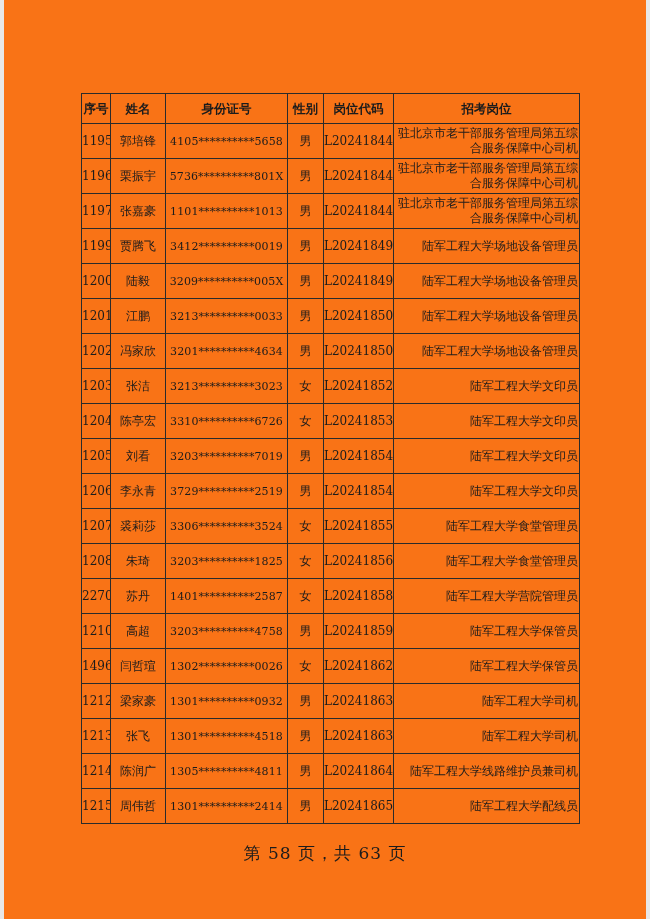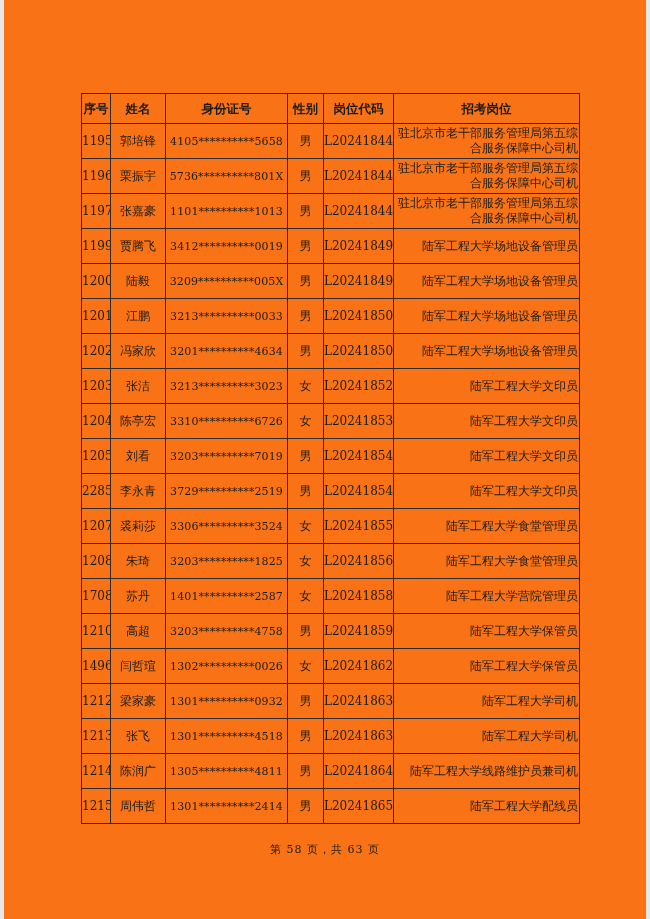--- a/index.html
+++ b/index.html
@@ -41,21 +41,21 @@
   }
   .roster td.cell-id-number{
     font-size:11px;
     letter-spacing:0.1px;
   }
   .footer{
     position:absolute;
     left:0;top:842px;
     width:100%;
     text-align:center;
-    font-size:11px;
+    font-size:17px;
     letter-spacing:1px;
   }
 </style>
 </head>
 <body>
 
 <div class="page">
 
   <table class="roster">
     <colgroup>
@@ -151,21 +151,21 @@
         </tr>
         <tr>
           <td class="cell-index">1205</td>
           <td class="cell-name">刘看</td>
           <td class="cell-id-number">3203**********7019</td>
           <td class="cell-gender">男</td>
           <td class="cell-job-code">L20241854</td>
           <td class="cell-position">陆军工程大学文印员</td>
         </tr>
         <tr>
-          <td class="cell-index">2285</td>
+          <td class="cell-index">1206</td>
           <td class="cell-name">李永青</td>
           <td class="cell-id-number">3729**********2519</td>
           <td class="cell-gender">男</td>
           <td class="cell-job-code">L20241854</td>
           <td class="cell-position">陆军工程大学文印员</td>
         </tr>
         <tr>
           <td class="cell-index">1207</td>
           <td class="cell-name">裘莉莎</td>
           <td class="cell-id-number">3306**********3524</td>
@@ -175,21 +175,21 @@
         </tr>
         <tr>
           <td class="cell-index">1208</td>
           <td class="cell-name">朱琦</td>
           <td class="cell-id-number">3203**********1825</td>
           <td class="cell-gender">女</td>
           <td class="cell-job-code">L20241856</td>
           <td class="cell-position">陆军工程大学食堂管理员</td>
         </tr>
         <tr>
-          <td class="cell-index">1708</td>
+          <td class="cell-index">2270</td>
           <td class="cell-name">苏丹</td>
           <td class="cell-id-number">1401**********2587</td>
           <td class="cell-gender">女</td>
           <td class="cell-job-code">L20241858</td>
           <td class="cell-position">陆军工程大学营院管理员</td>
         </tr>
         <tr>
           <td class="cell-index">1210</td>
           <td class="cell-name">高超</td>
           <td class="cell-id-number">3203**********4758</td>

